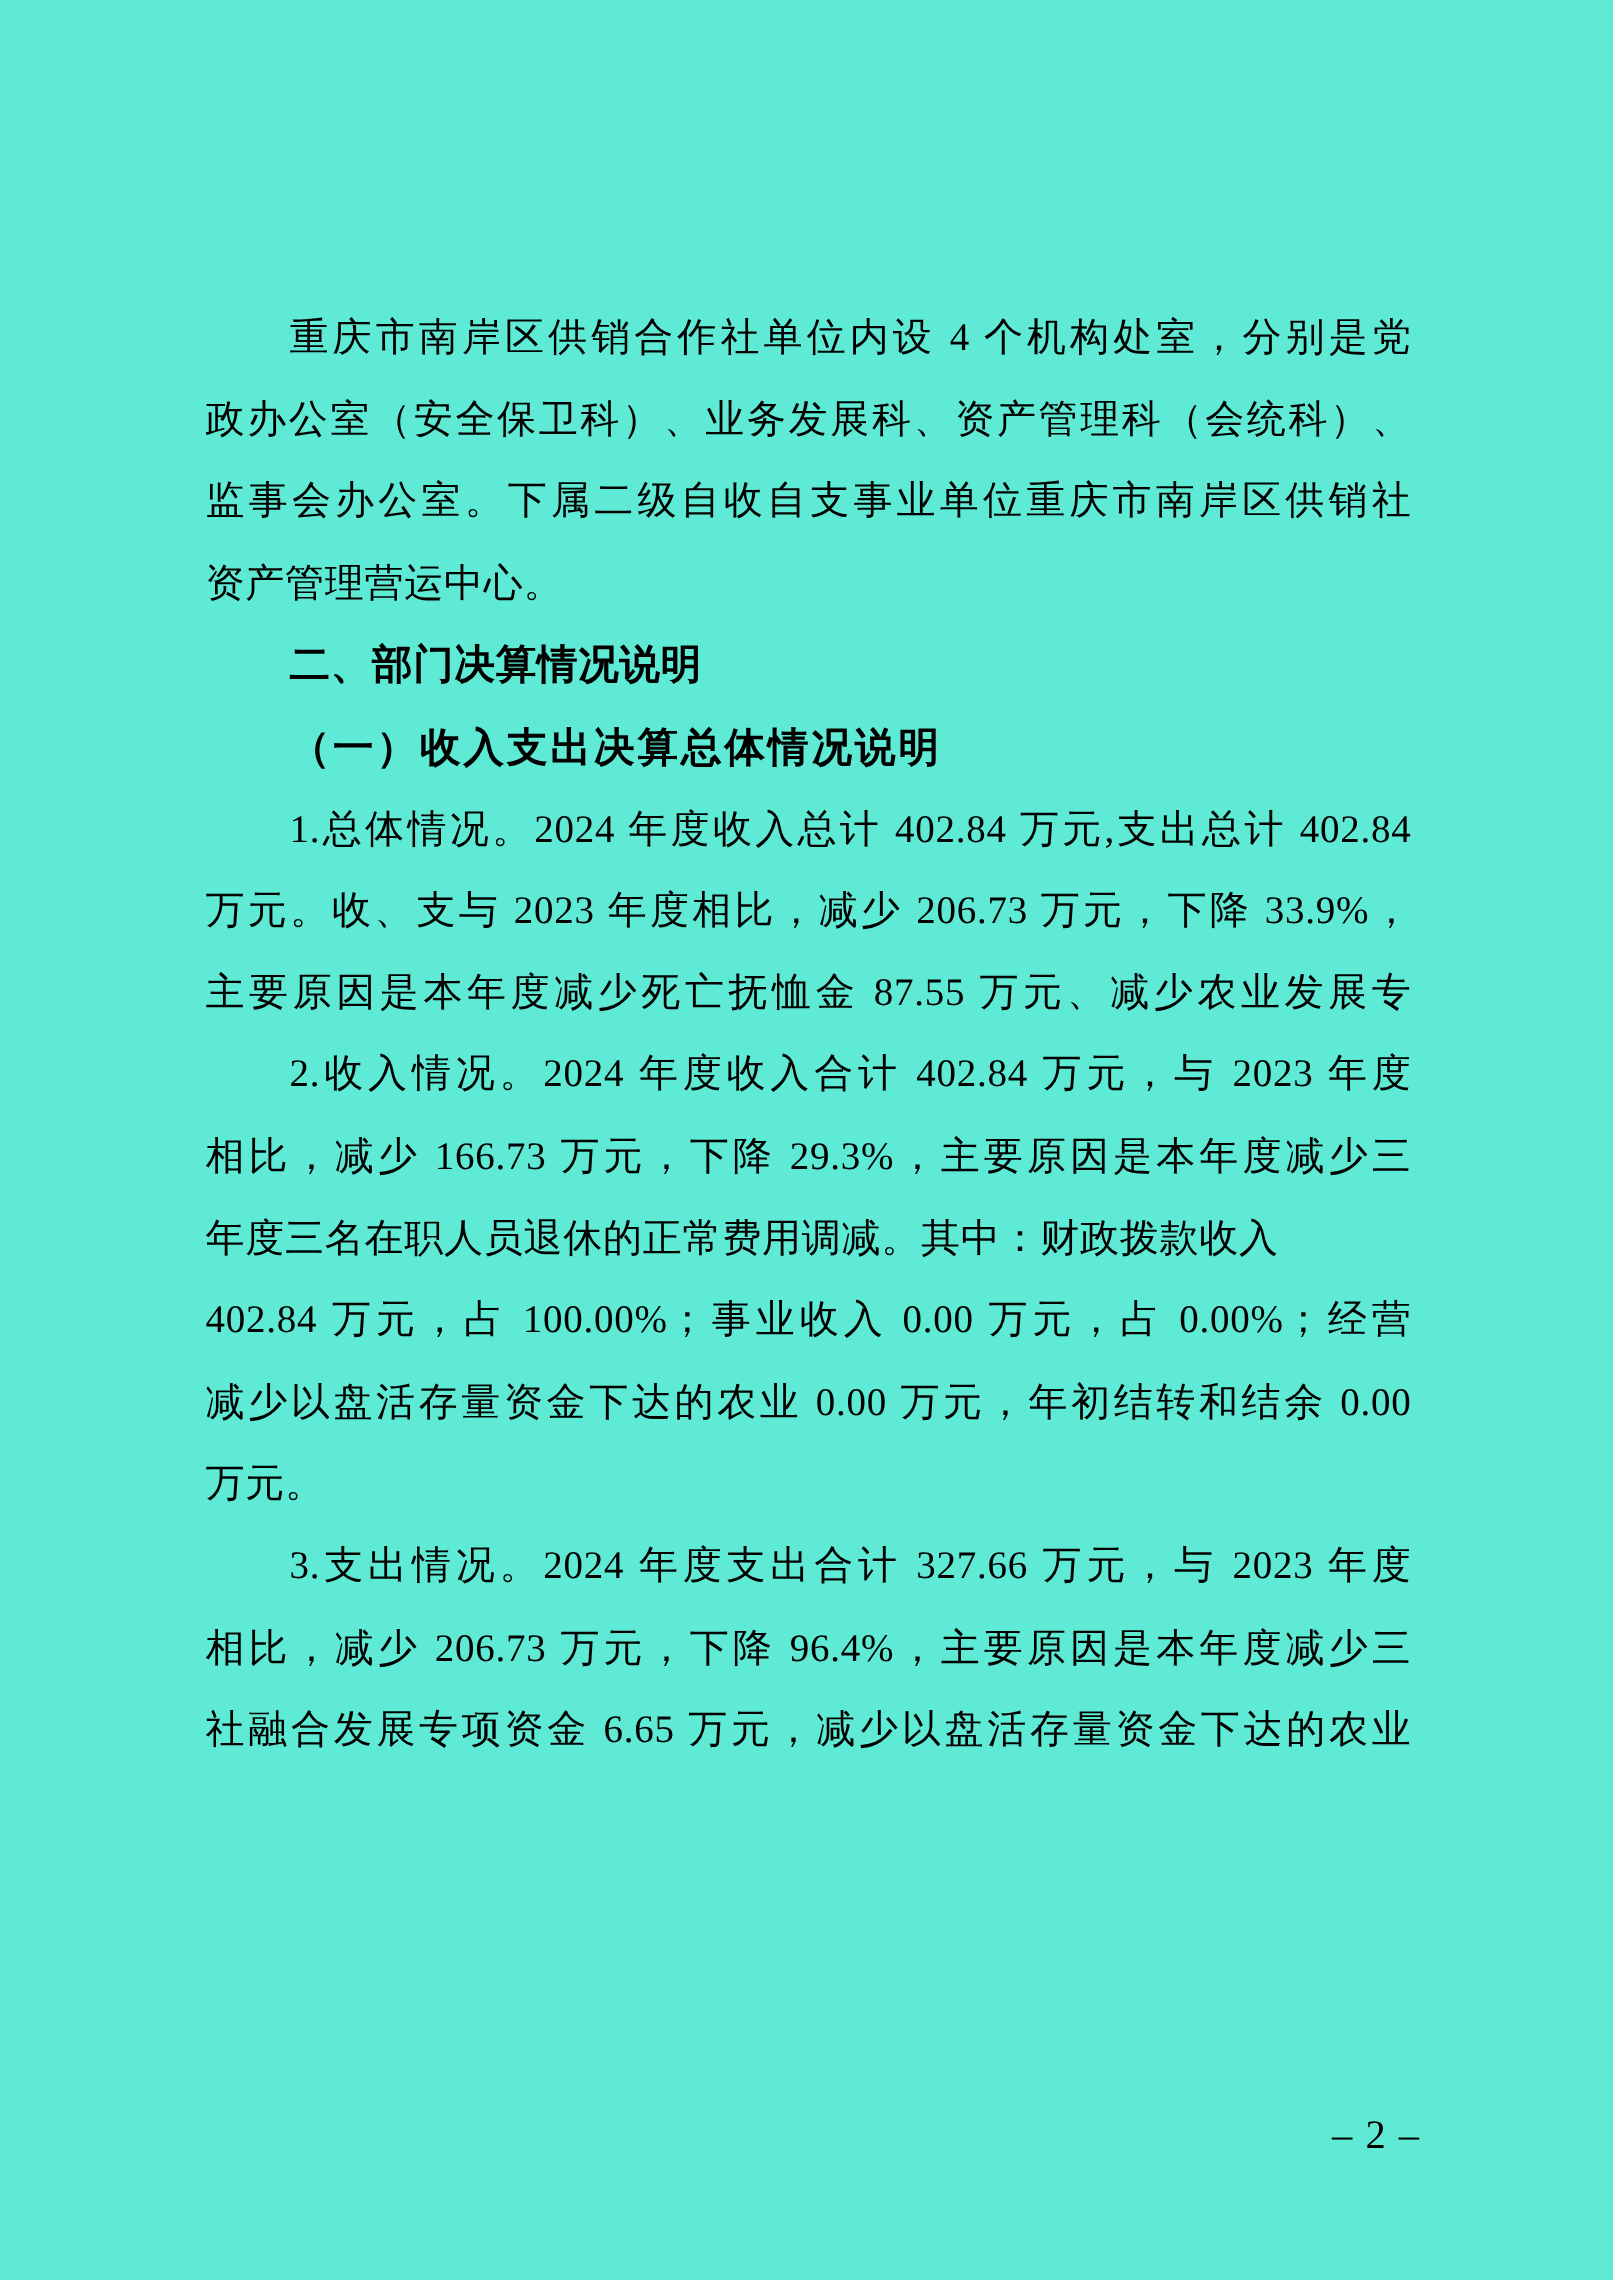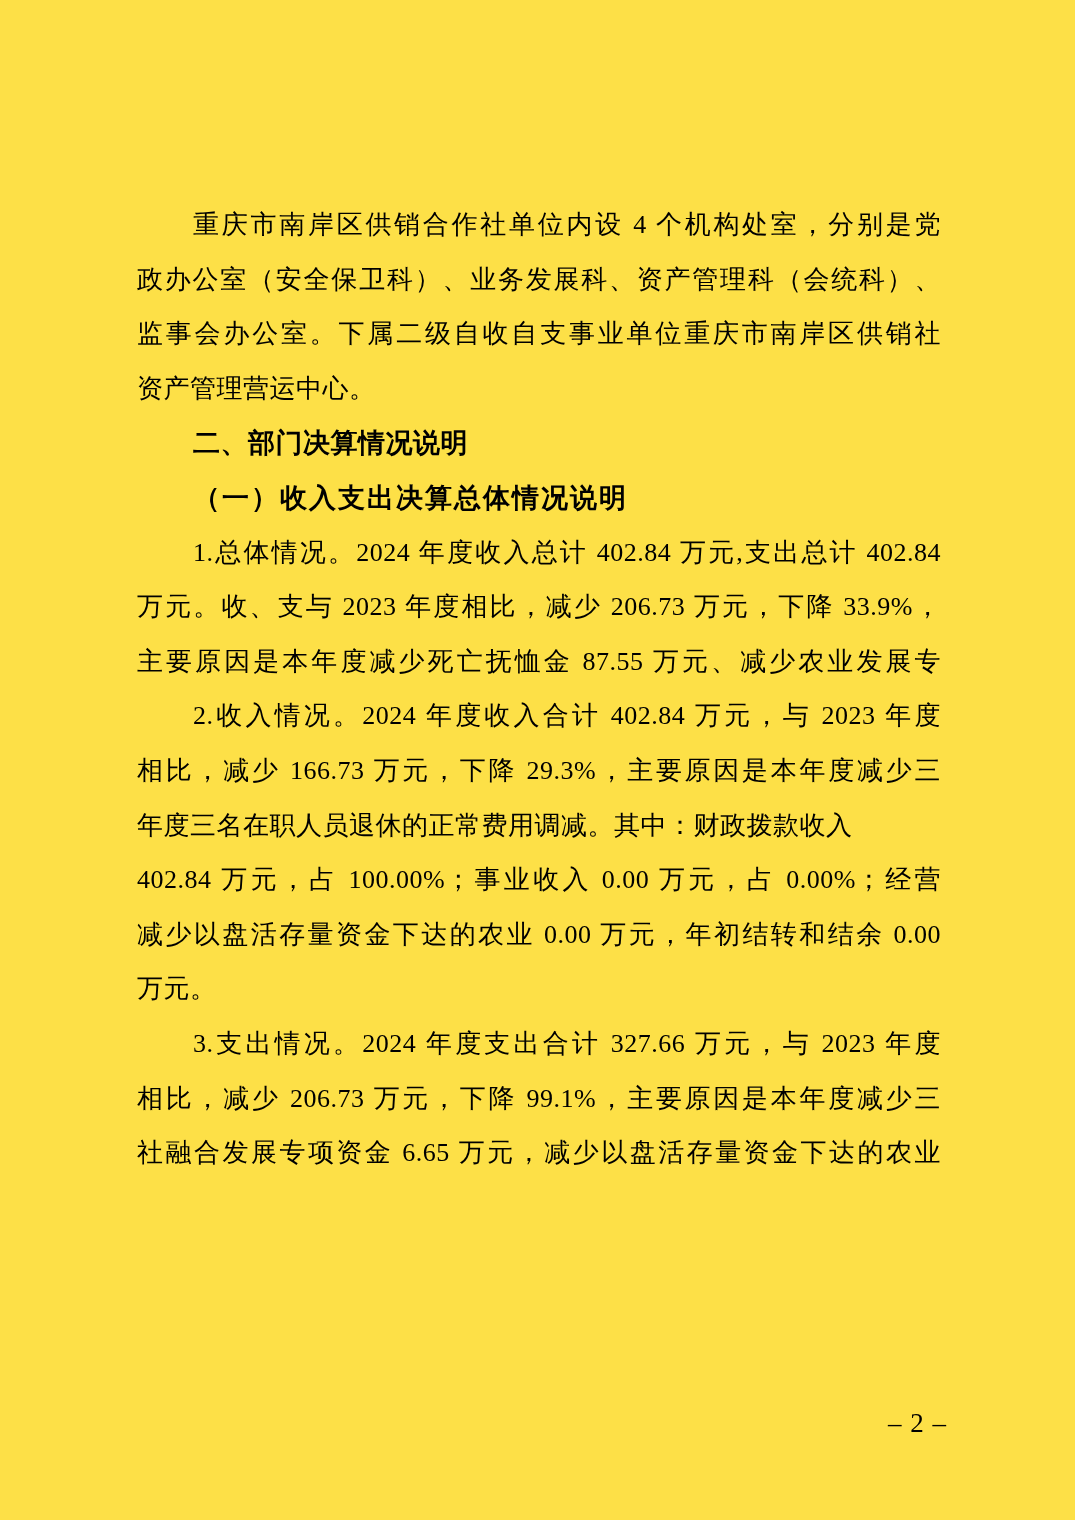--- a/index.html
+++ b/index.html
@@ -5,21 +5,21 @@
   html, body {
     margin: 0;
     padding: 0;
     background: #e8e8e8;
   }
   .page {
     position: relative;
     width: 1075px;
     height: 1520px;
     margin: 0 auto;
-    background: #fde047;
+    background: #5eead4;
     color: #000000;
     font-family: "Liberation Serif", "DejaVu Serif", serif;
     overflow: hidden;
   }
   .doc-body {
     position: absolute;
     left: 137px;
     top: 198px;
     width: 804px;
   }
@@ -94,18 +94,18 @@
       <div class="para body">
         <div class="line first">2.收入情况。2024 年度收入合计 402.84 万元，与 2023 年度</div>
         <div class="line">相比，减少 166.73 万元，下降 29.3%，主要原因是本年度减少三</div>
         <div class="line noj">年度三名在职人员退休的正常费用调减。其中：财政拨款收入</div>
         <div class="line">402.84 万元，占 100.00%；事业收入 0.00 万元，占 0.00%；经营</div>
         <div class="line">减少以盘活存量资金下达的农业 0.00 万元，年初结转和结余 0.00</div>
         <div class="line noj">万元。</div>
       </div>
       <div class="para body">
         <div class="line first">3.支出情况。2024 年度支出合计 327.66 万元，与 2023 年度</div>
-        <div class="line">相比，减少 206.73 万元，下降 99.1%，主要原因是本年度减少三</div>
+        <div class="line">相比，减少 206.73 万元，下降 96.4%，主要原因是本年度减少三</div>
         <div class="line">社融合发展专项资金 6.65 万元，减少以盘活存量资金下达的农业</div>
       </div>
     </div>
   <div class="page-footer">– 2 –</div>
 </div>
 
 </body></html>

